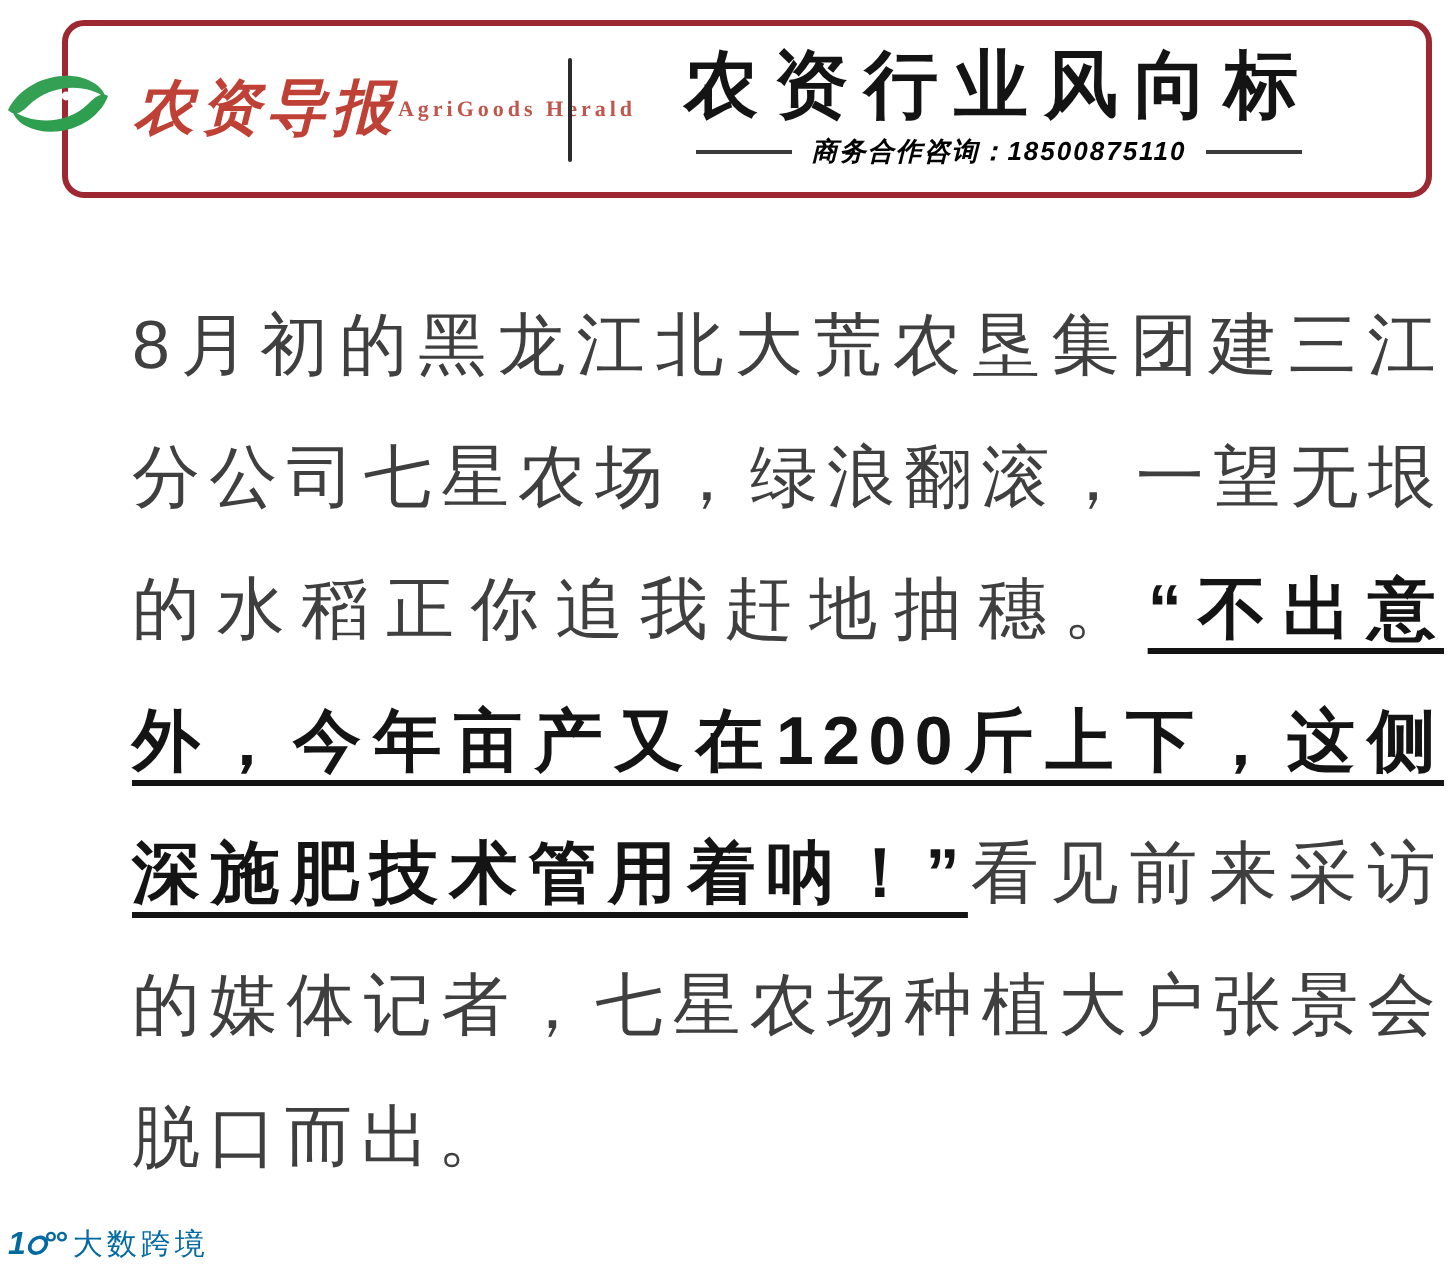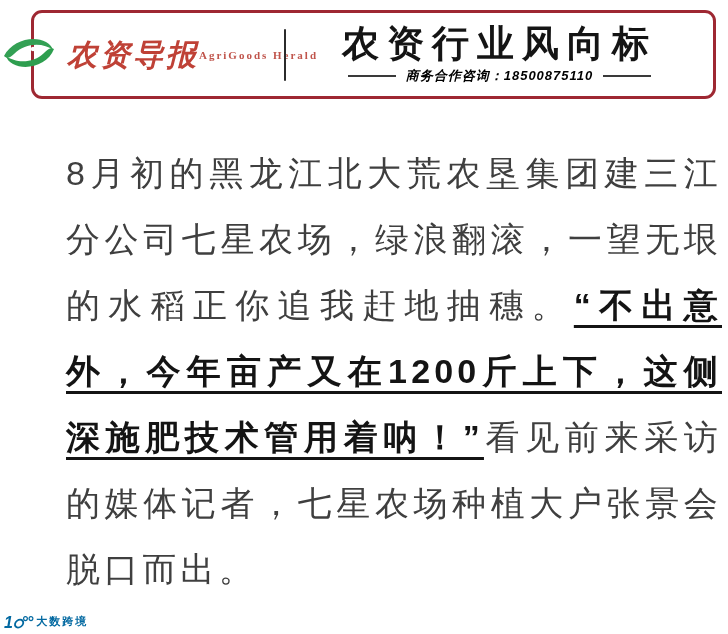--- a/index.html
+++ b/index.html
@@ -131,22 +131,22 @@
     color: #0369a1;
     user-select: none;
   }
   .watermark-logo {
     font-size: 16px;
     font-weight: 700;
     font-style: italic;
     letter-spacing: -1px;
   }
   .watermark-text {
-    font-size: 11px;
-    font-weight: 700;
+    font-size: 15px;
+    font-weight: 400;
     letter-spacing: 2px;
   }
 </style>
 </head>
 <body>
 
 <div class="header-box">
   <div class="header-left">
     <span class="logo-swirl">
       <svg width="58" height="42" viewBox="0 0 58 42" aria-hidden="true">

